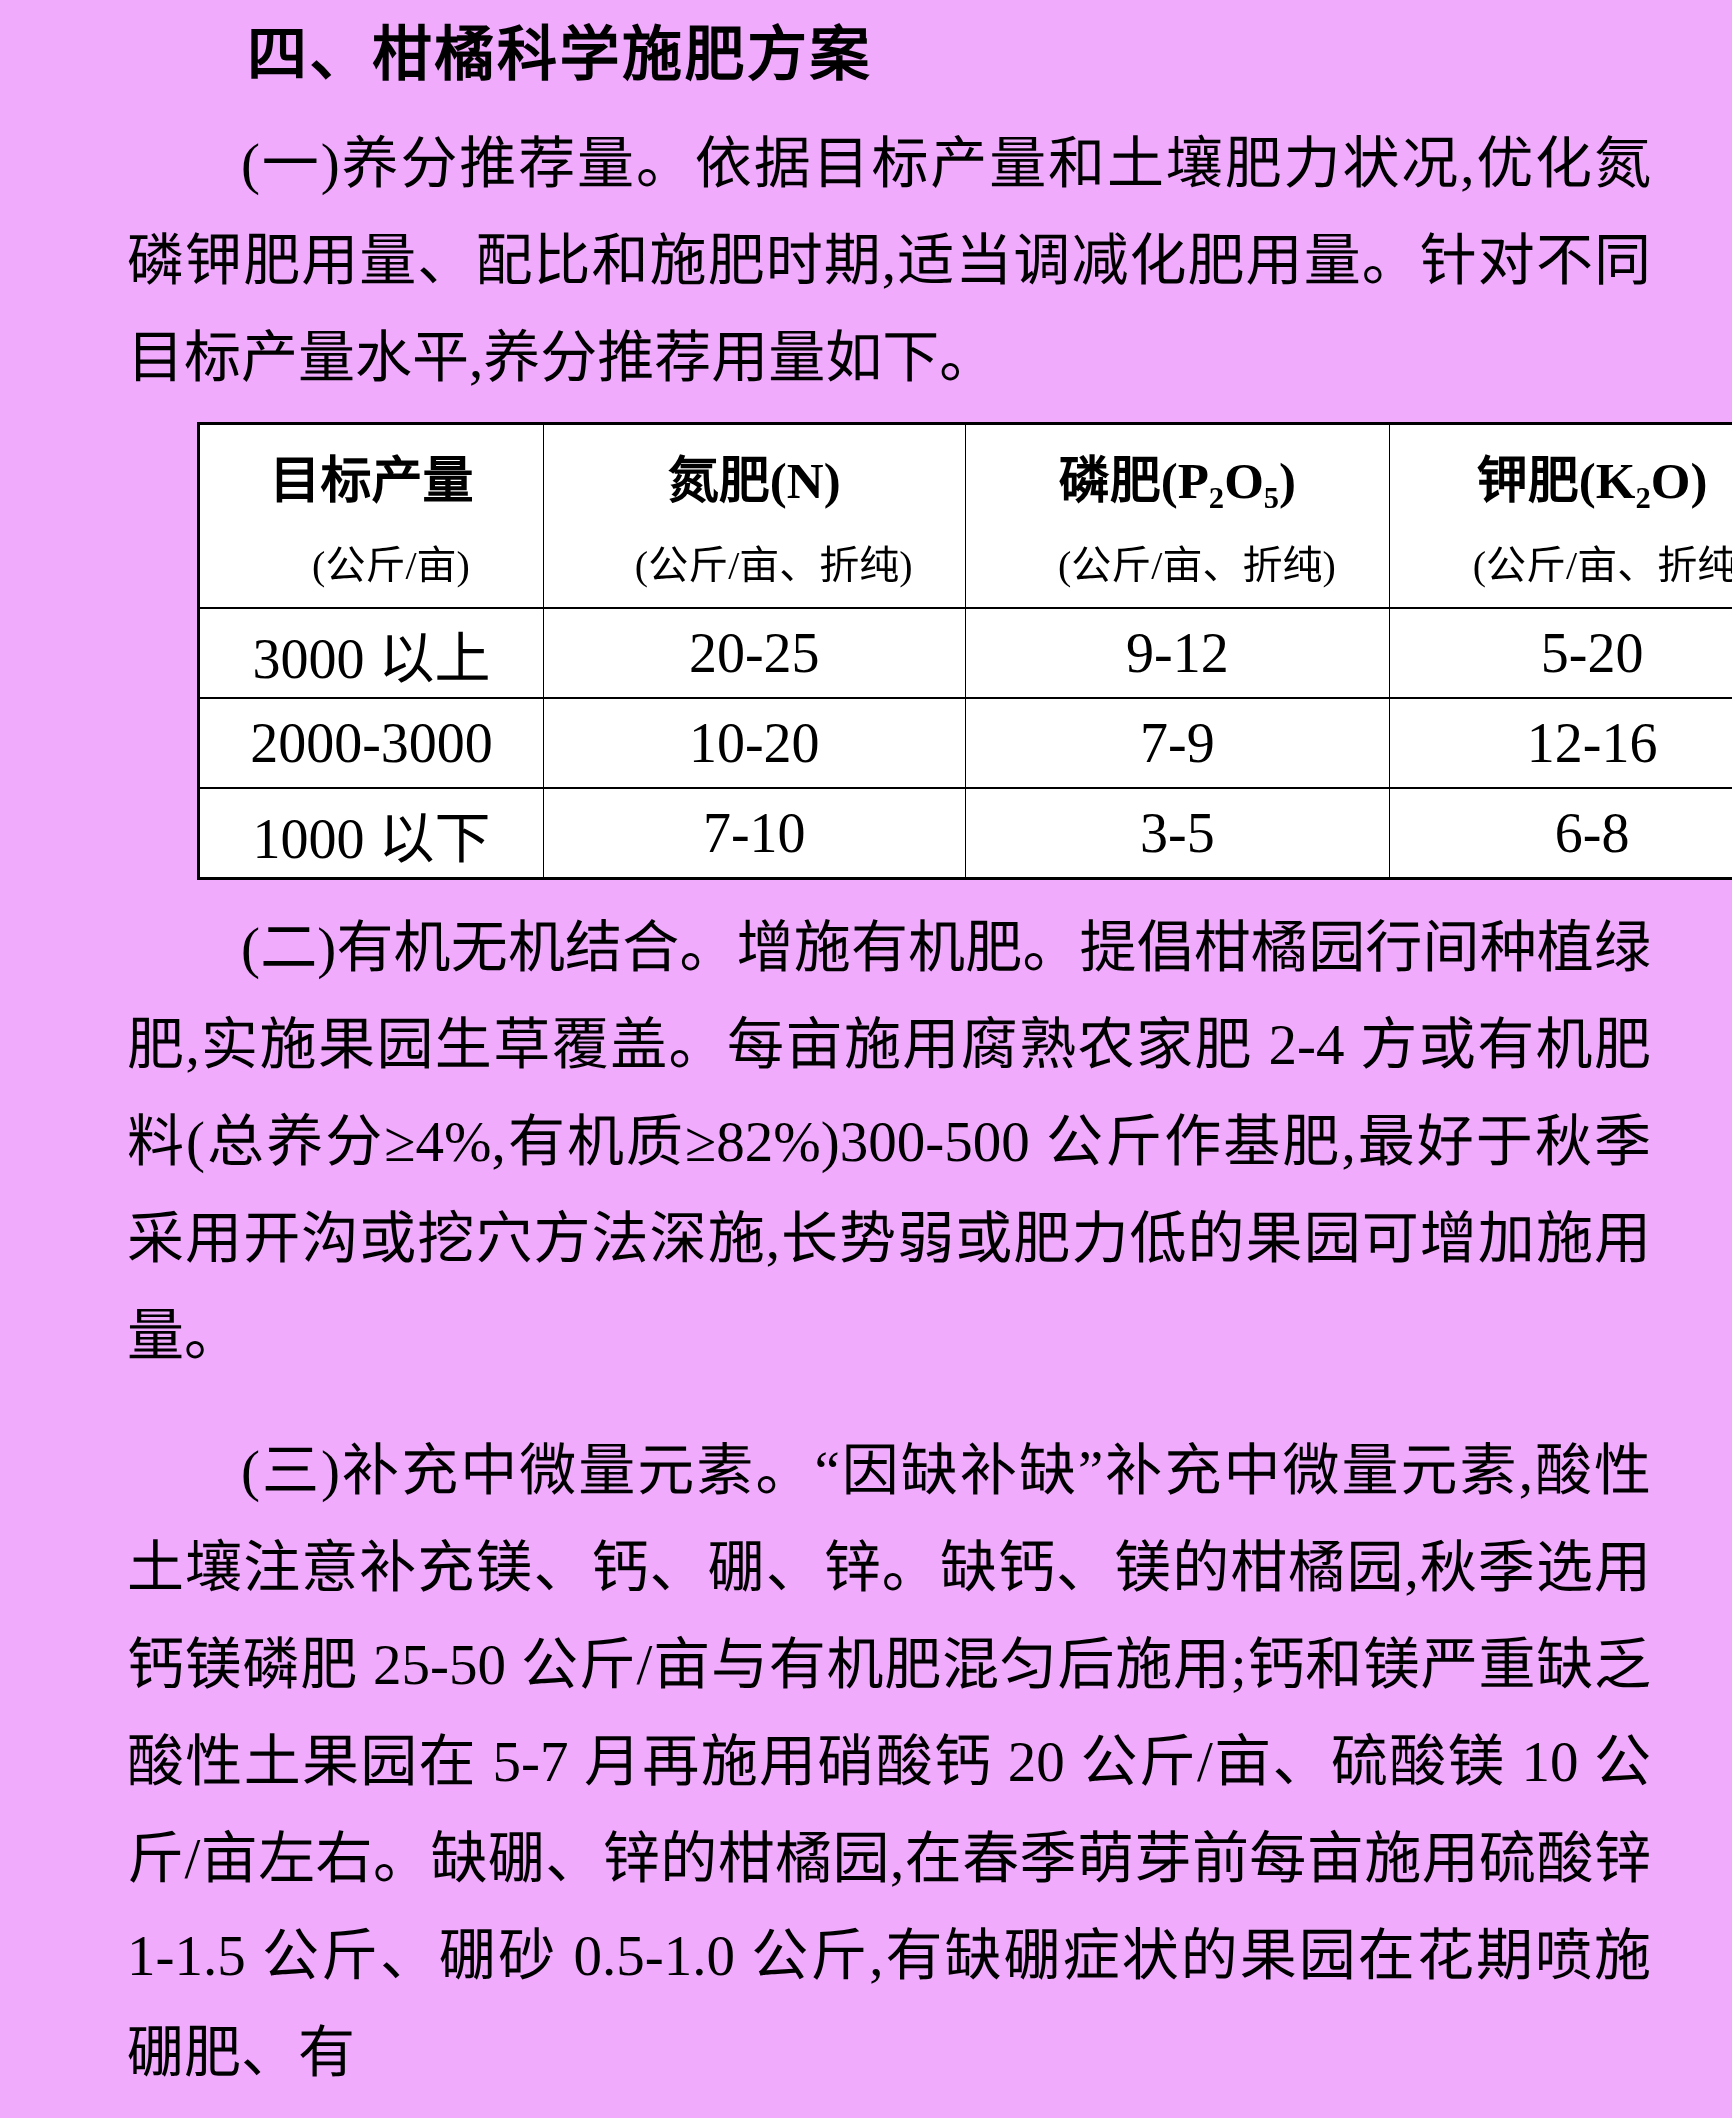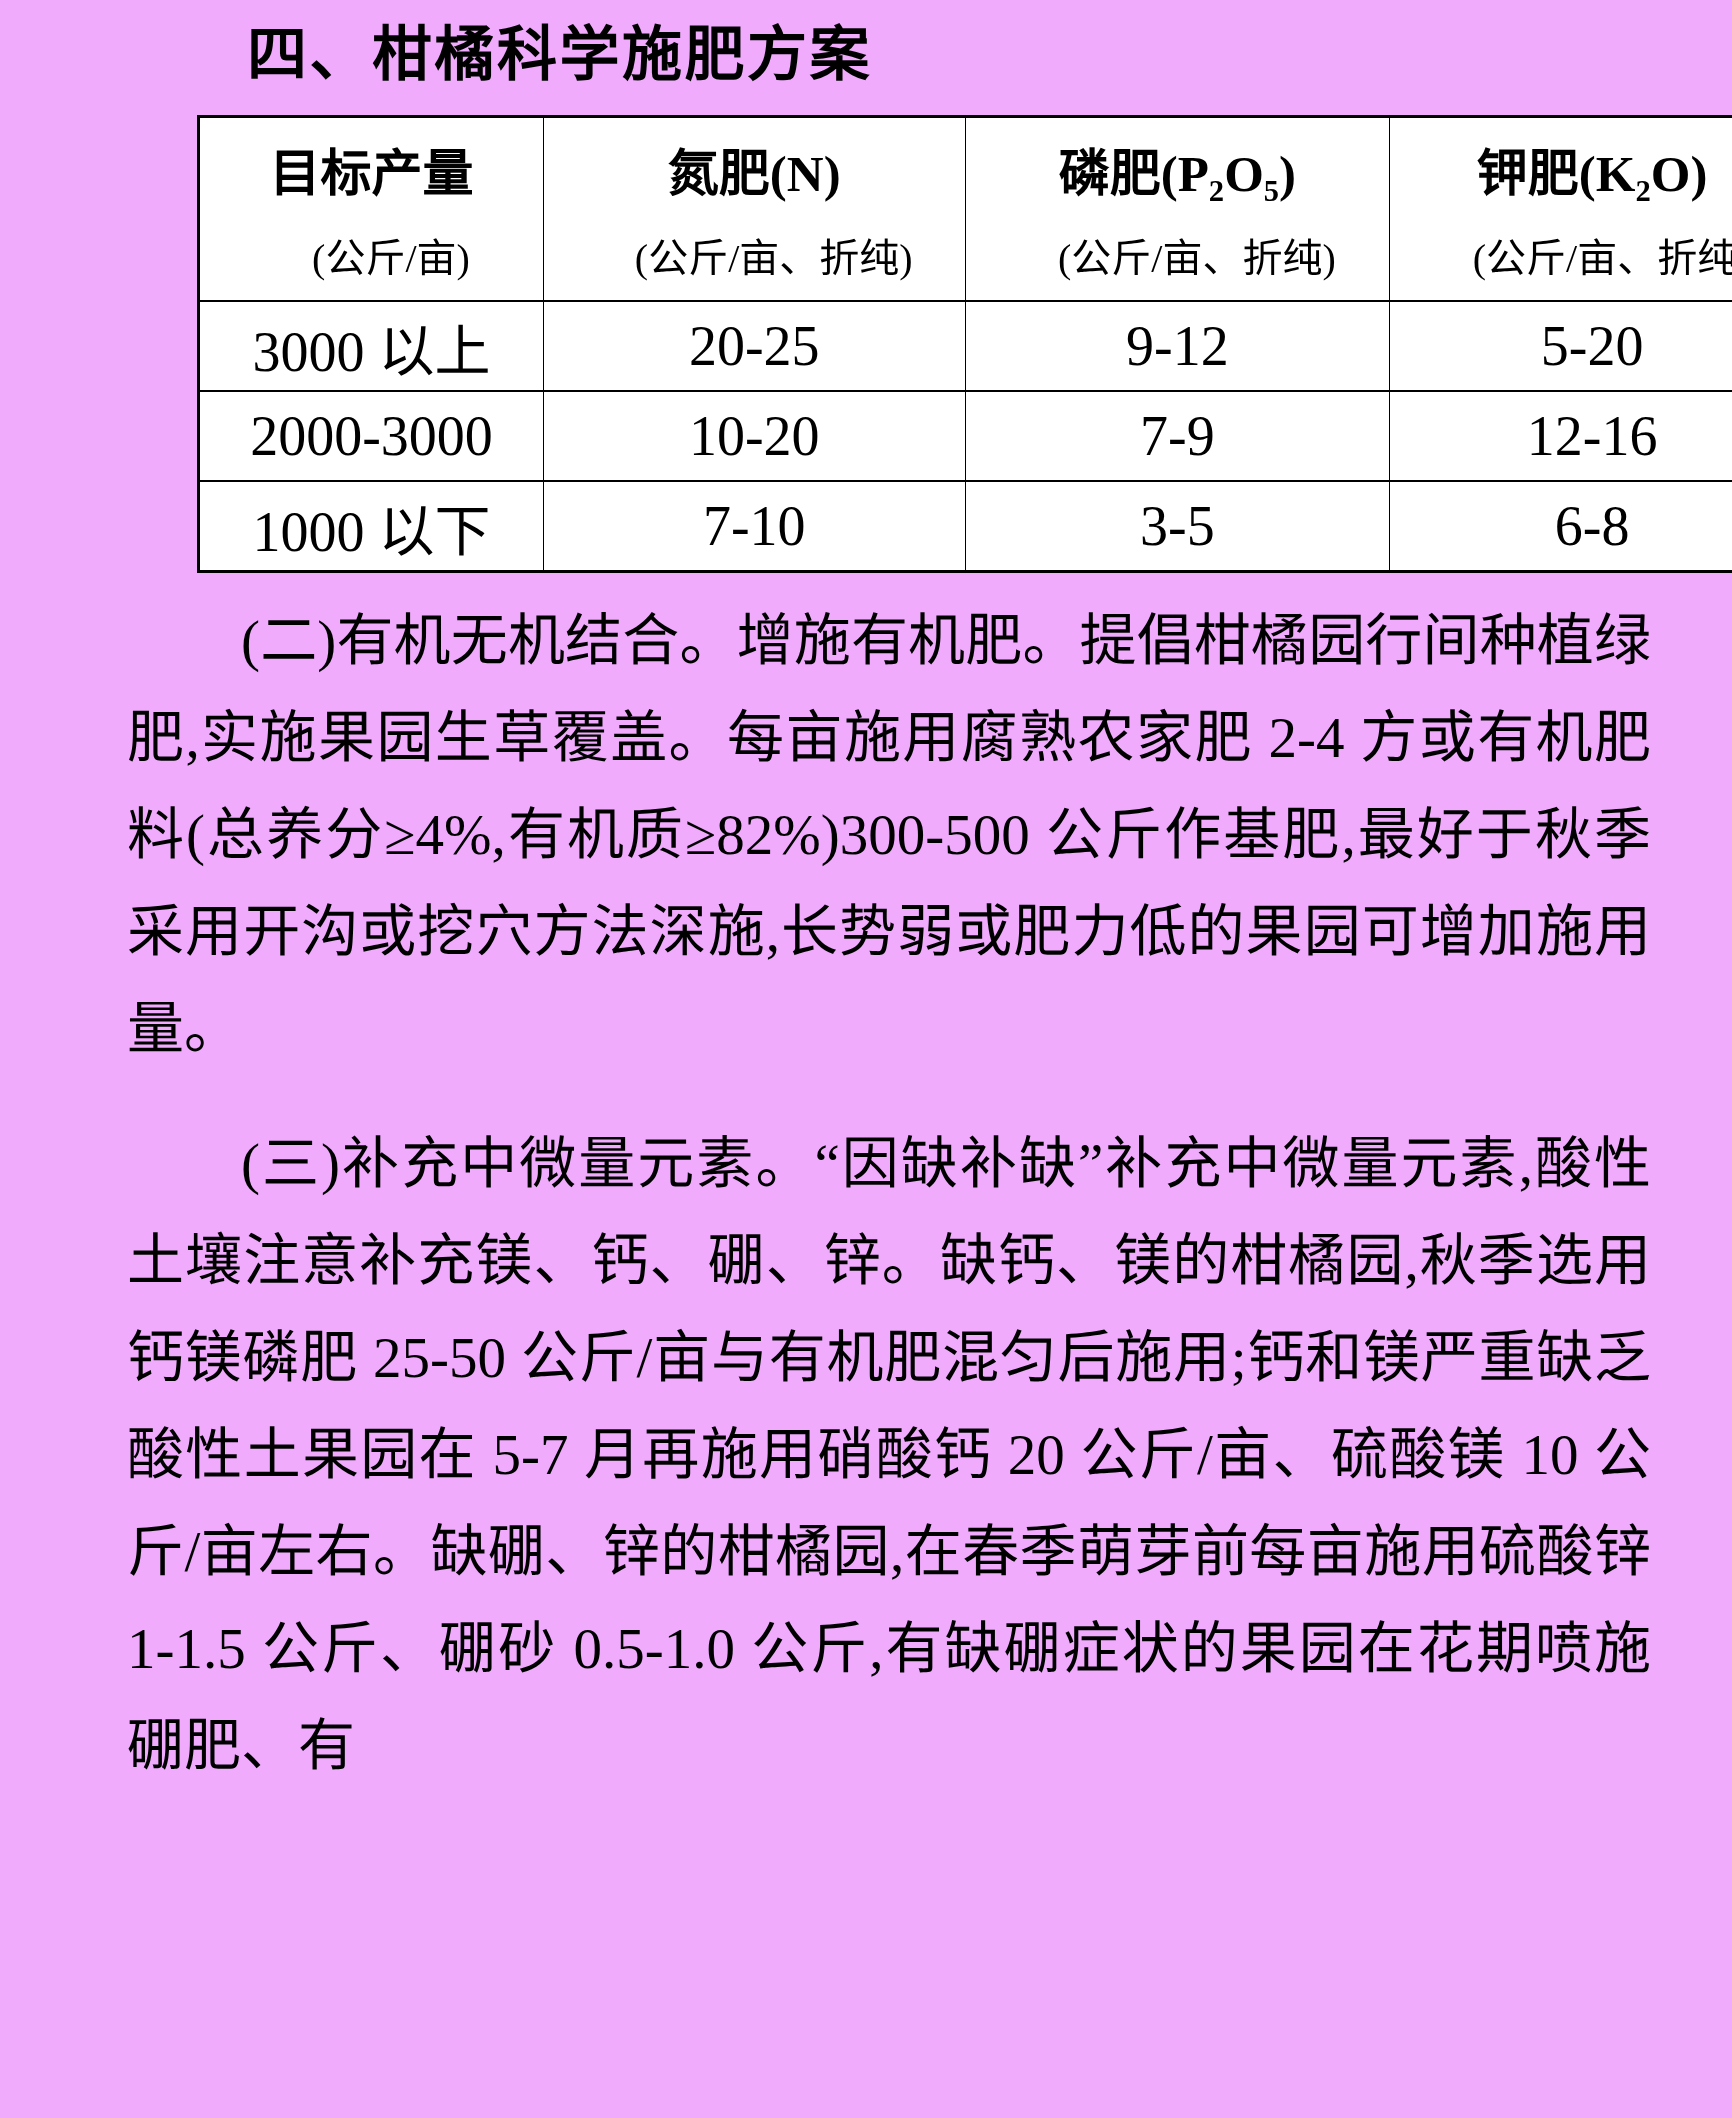--- a/index.html
+++ b/index.html
@@ -78,20 +78,21 @@
     font-size: 56px;
   }
 </style>
 </head>
 <body>
 
 <div class="page">
 
   <h1 class="doc-title">四、柑橘科学施肥方案</h1>
 
+  <p class="para">(一)养分推荐量。依据目标产量和土壤肥力状况,优化氮磷钾肥用量、配比和施肥时期,适当调减化肥用量。针对不同目标产量水平,养分推荐用量如下。</p>
 
   <table class="fert">
     <colgroup>
       <col style="width:21.6%">
       <col style="width:26.4%">
       <col style="width:26.6%">
       <col style="width:25.4%">
     </colgroup>
     <thead>
       <tr>

